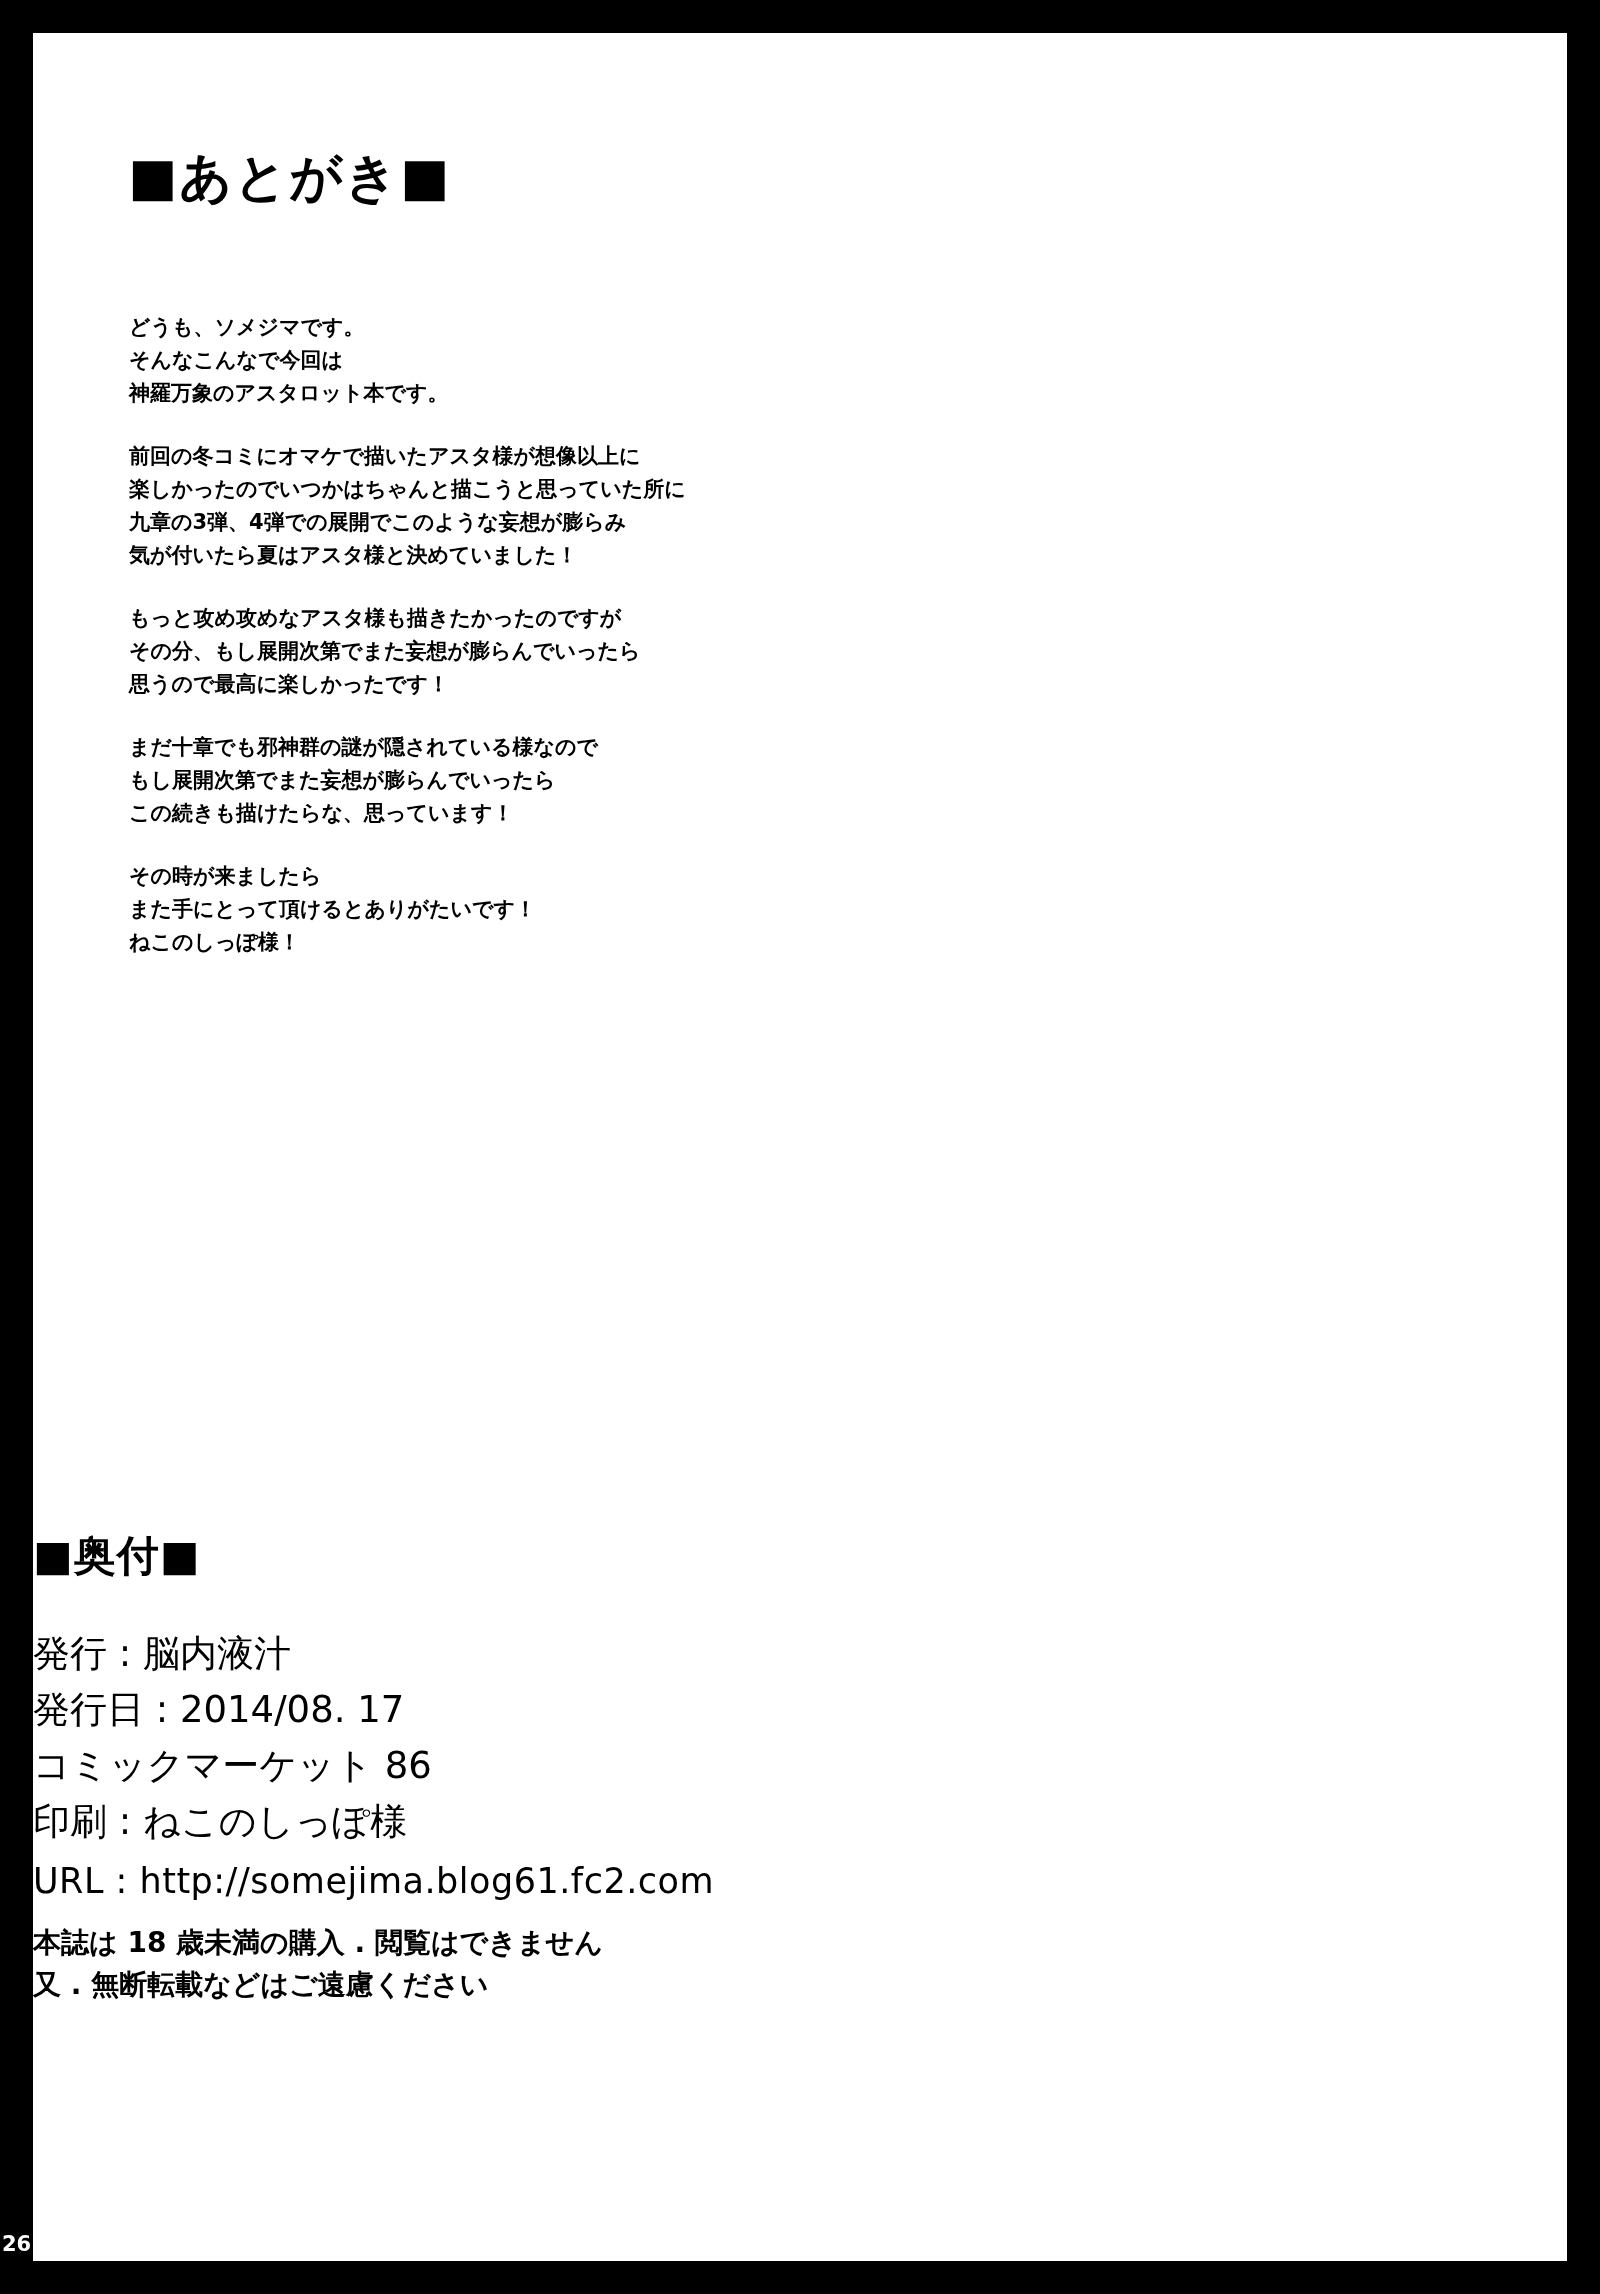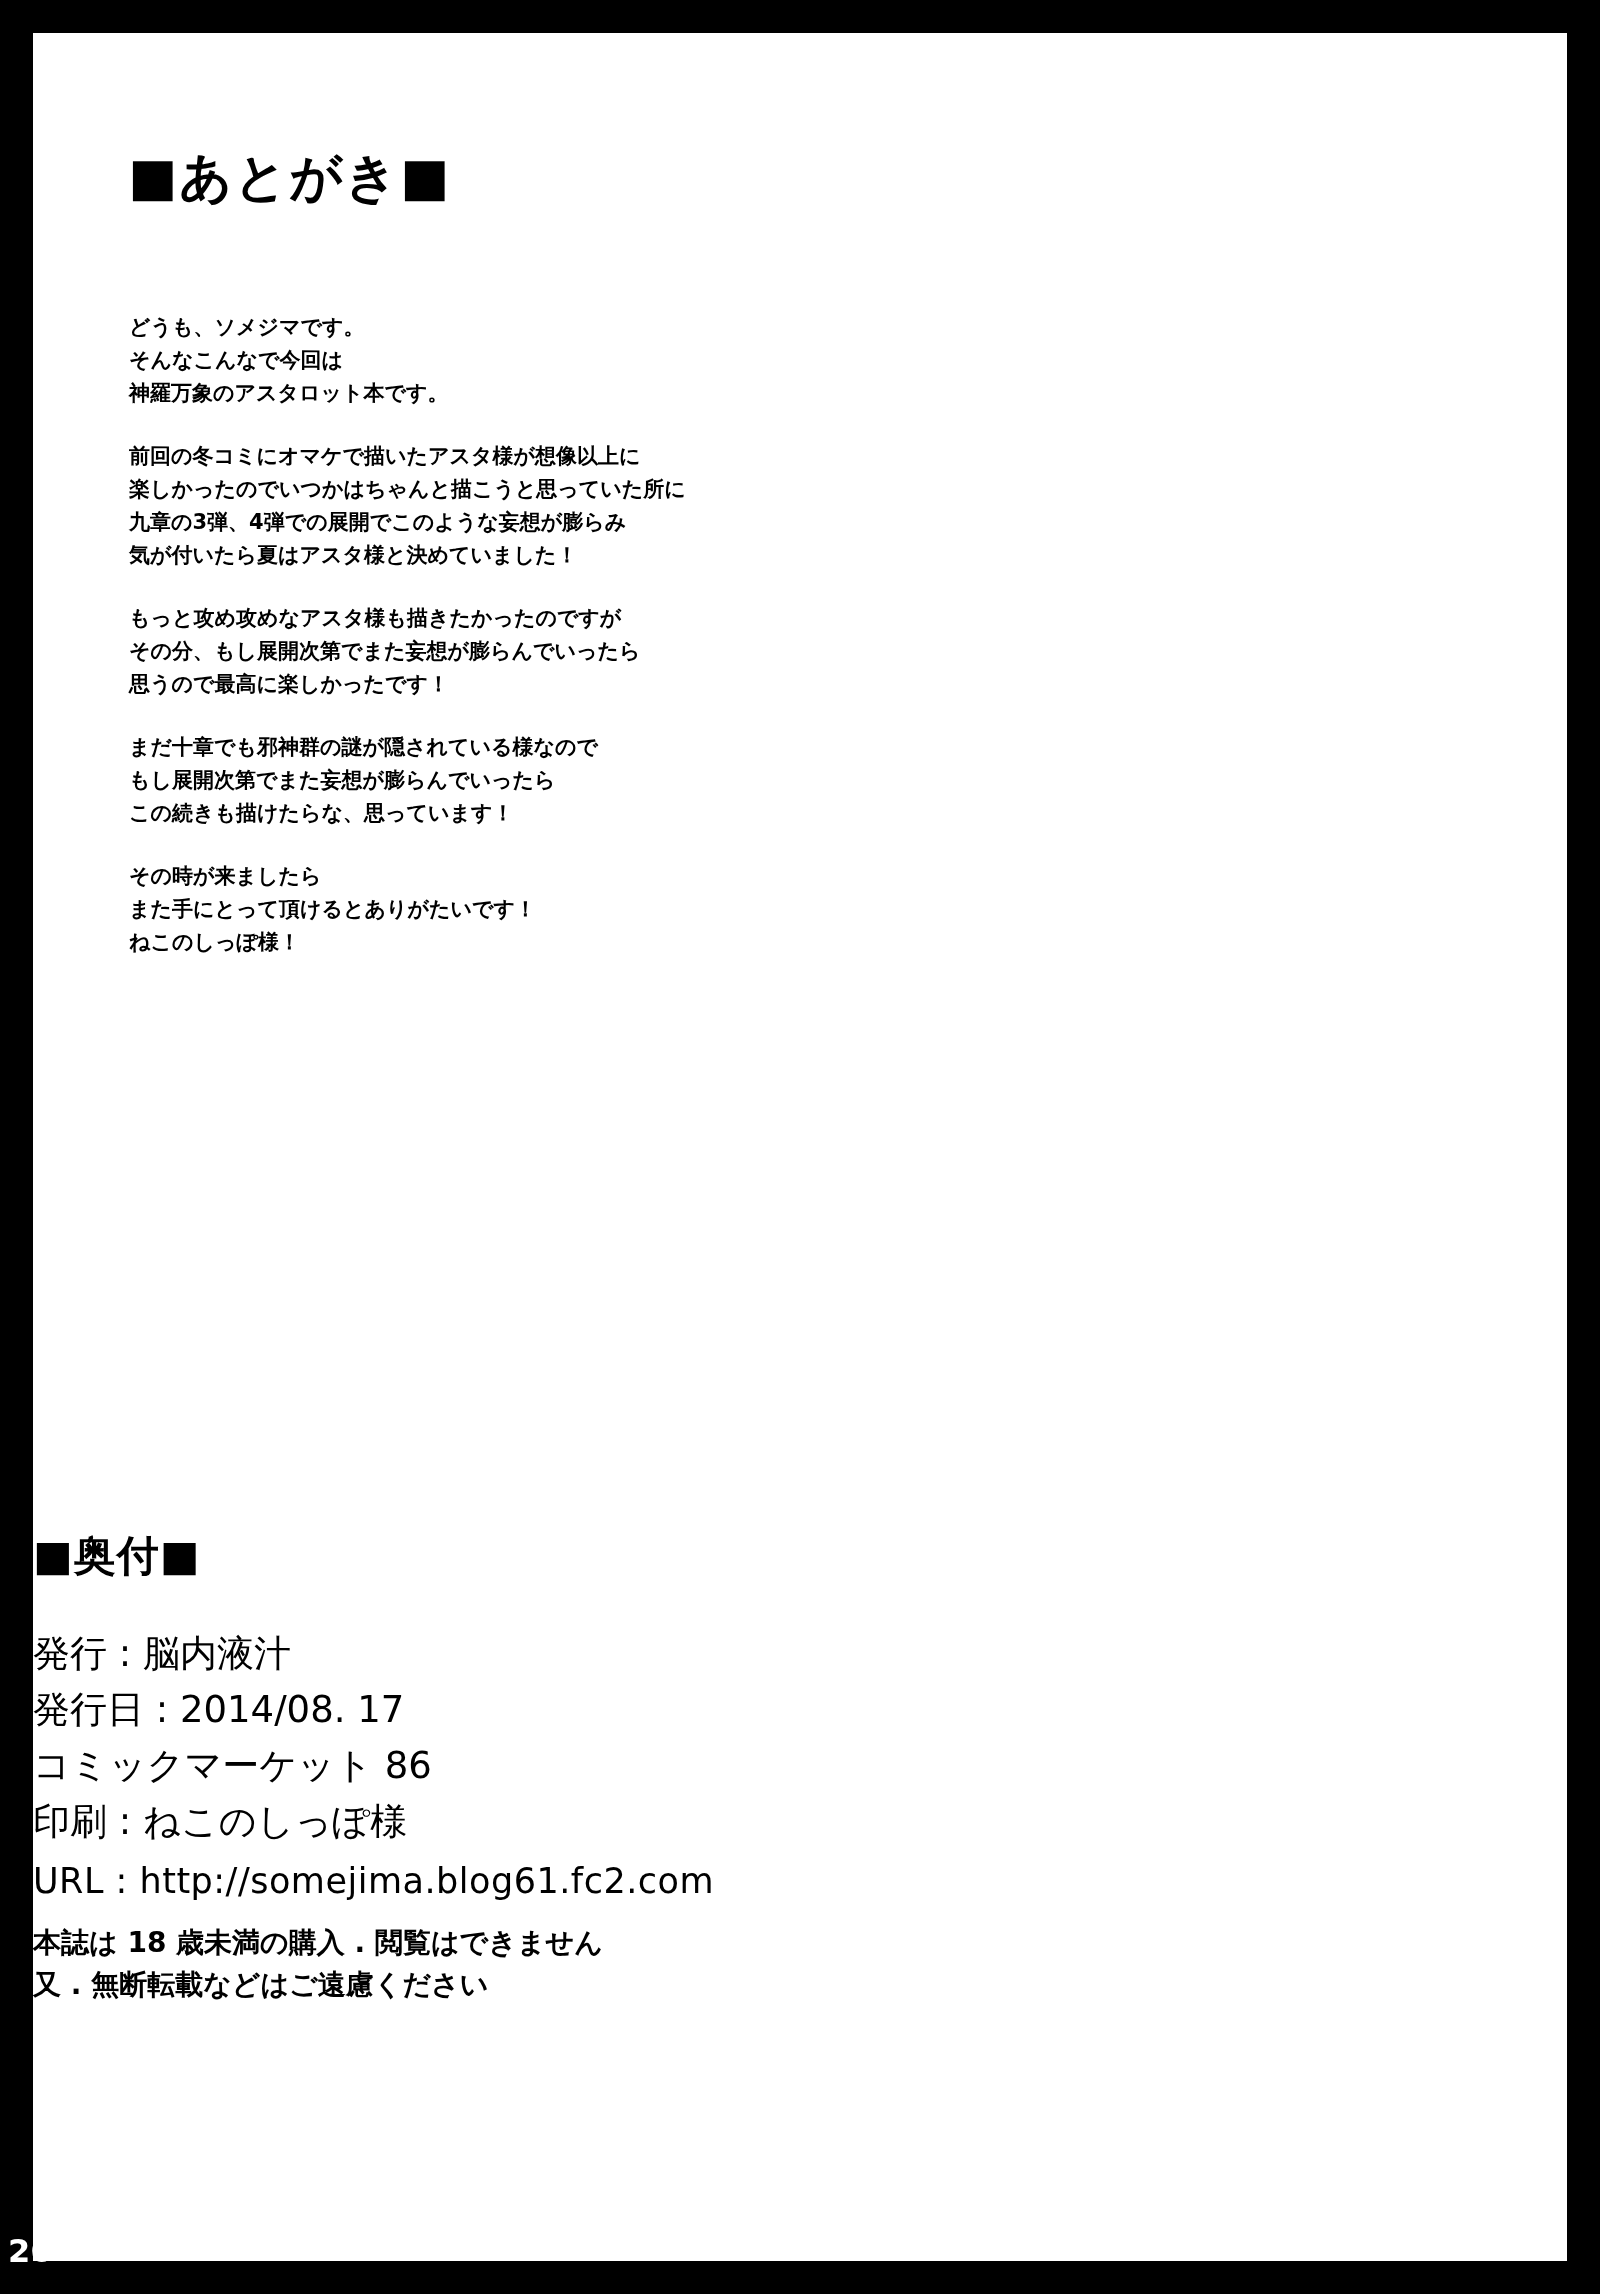--- a/index.html
+++ b/index.html
@@ -85,25 +85,25 @@
     letter-spacing: 0.5px;
   }
   .spacer-sm { height: 10px; }
 
   
   .page-number {
     position: absolute;
     left: 0px;
     top: 2232px;
     width: 60px;
-    font-size: 32px;
+    font-size: 21px;
     font-weight: bold;
     color: #ffffff;
     text-align: left;
-    padding-left: 8px;
+    padding-left: 2px;
     font-family: "DejaVu Sans", "Liberation Sans", sans-serif;
   }
 </style>
 </head>
 <body>
 
 <div class="page">
 
   <div class="afterword-heading">■あとがき■</div>
 

